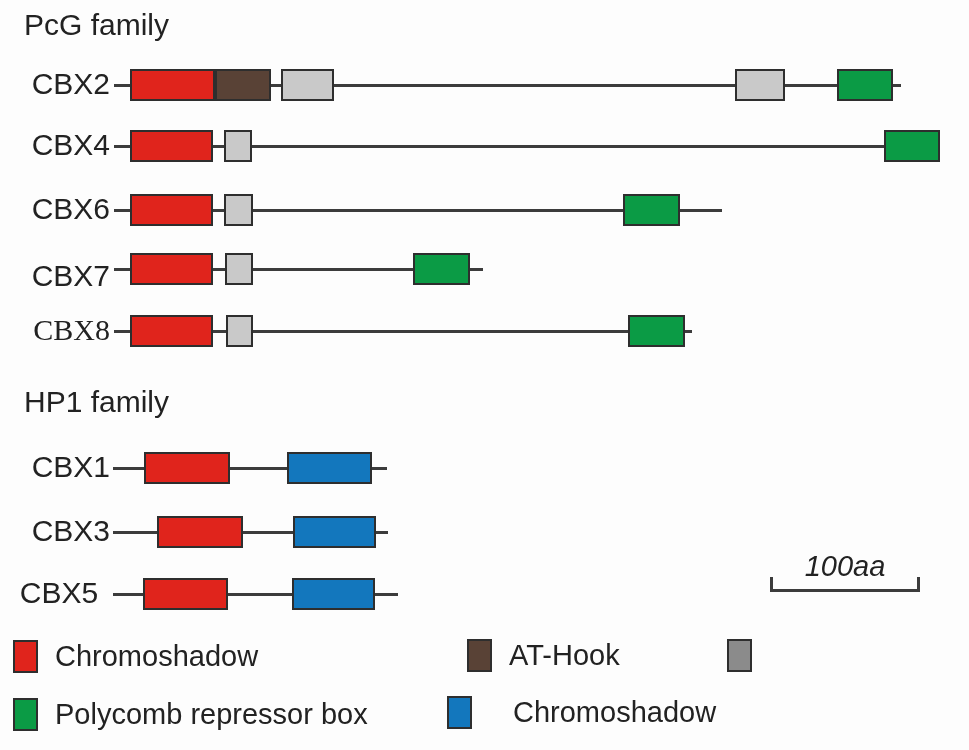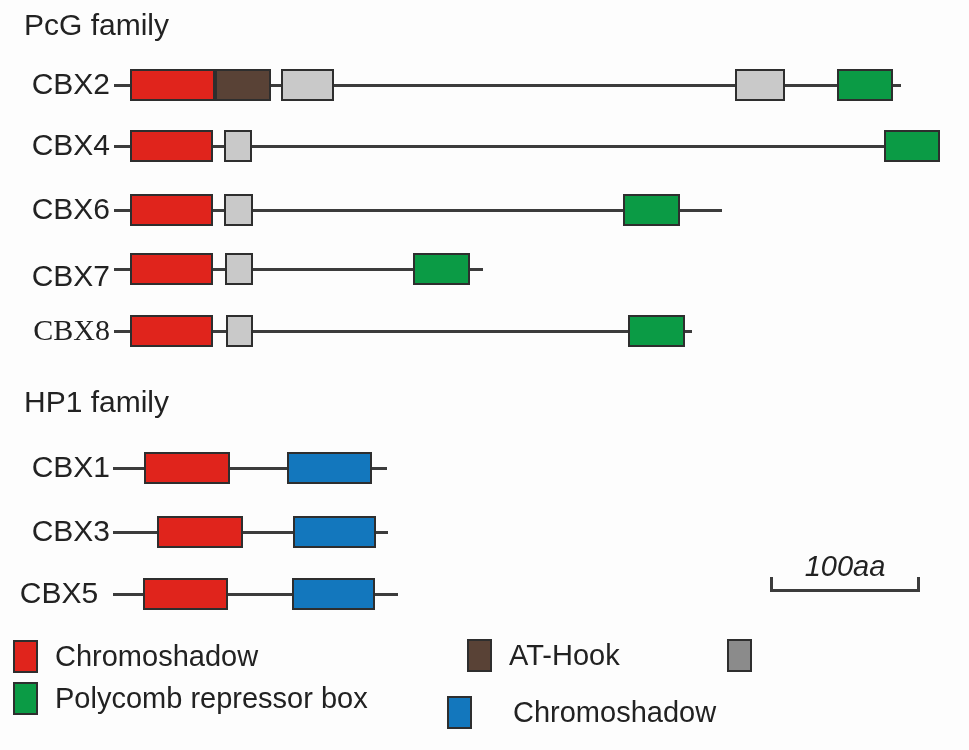--- a/index.html
+++ b/index.html
@@ -136,21 +136,21 @@
         <div class="legend-swatch" style="background: rgb(224, 36, 28);"></div>
         <div class="legend-label">Chromoshadow</div>
       </div>
       <div class="legend-item" style="left: 467px; top: 639px;">
         <div class="legend-swatch" style="background: rgb(89, 66, 54);"></div>
         <div class="legend-label">AT-Hook</div>
       </div>
       <div class="legend-item" style="left: 727px; top: 639px;">
         <div class="legend-swatch" style="background: rgb(139, 139, 139);"></div>
       </div>
-      <div class="legend-item" style="left: 13px; top: 682px;">
+      <div class="legend-item" style="left: 13px; top: 698px;">
         <div class="legend-swatch" style="background: rgb(11, 155, 69);"></div>
         <div class="legend-label">Polycomb repressor box</div>
       </div>
       <div class="legend-item" style="left: 447px; top: 696px; gap: 41px;">
         <div class="legend-swatch" style="background: rgb(19, 119, 189);"></div>
         <div class="legend-label">Chromoshadow</div>
       </div>
     </div>
 
   <div>

